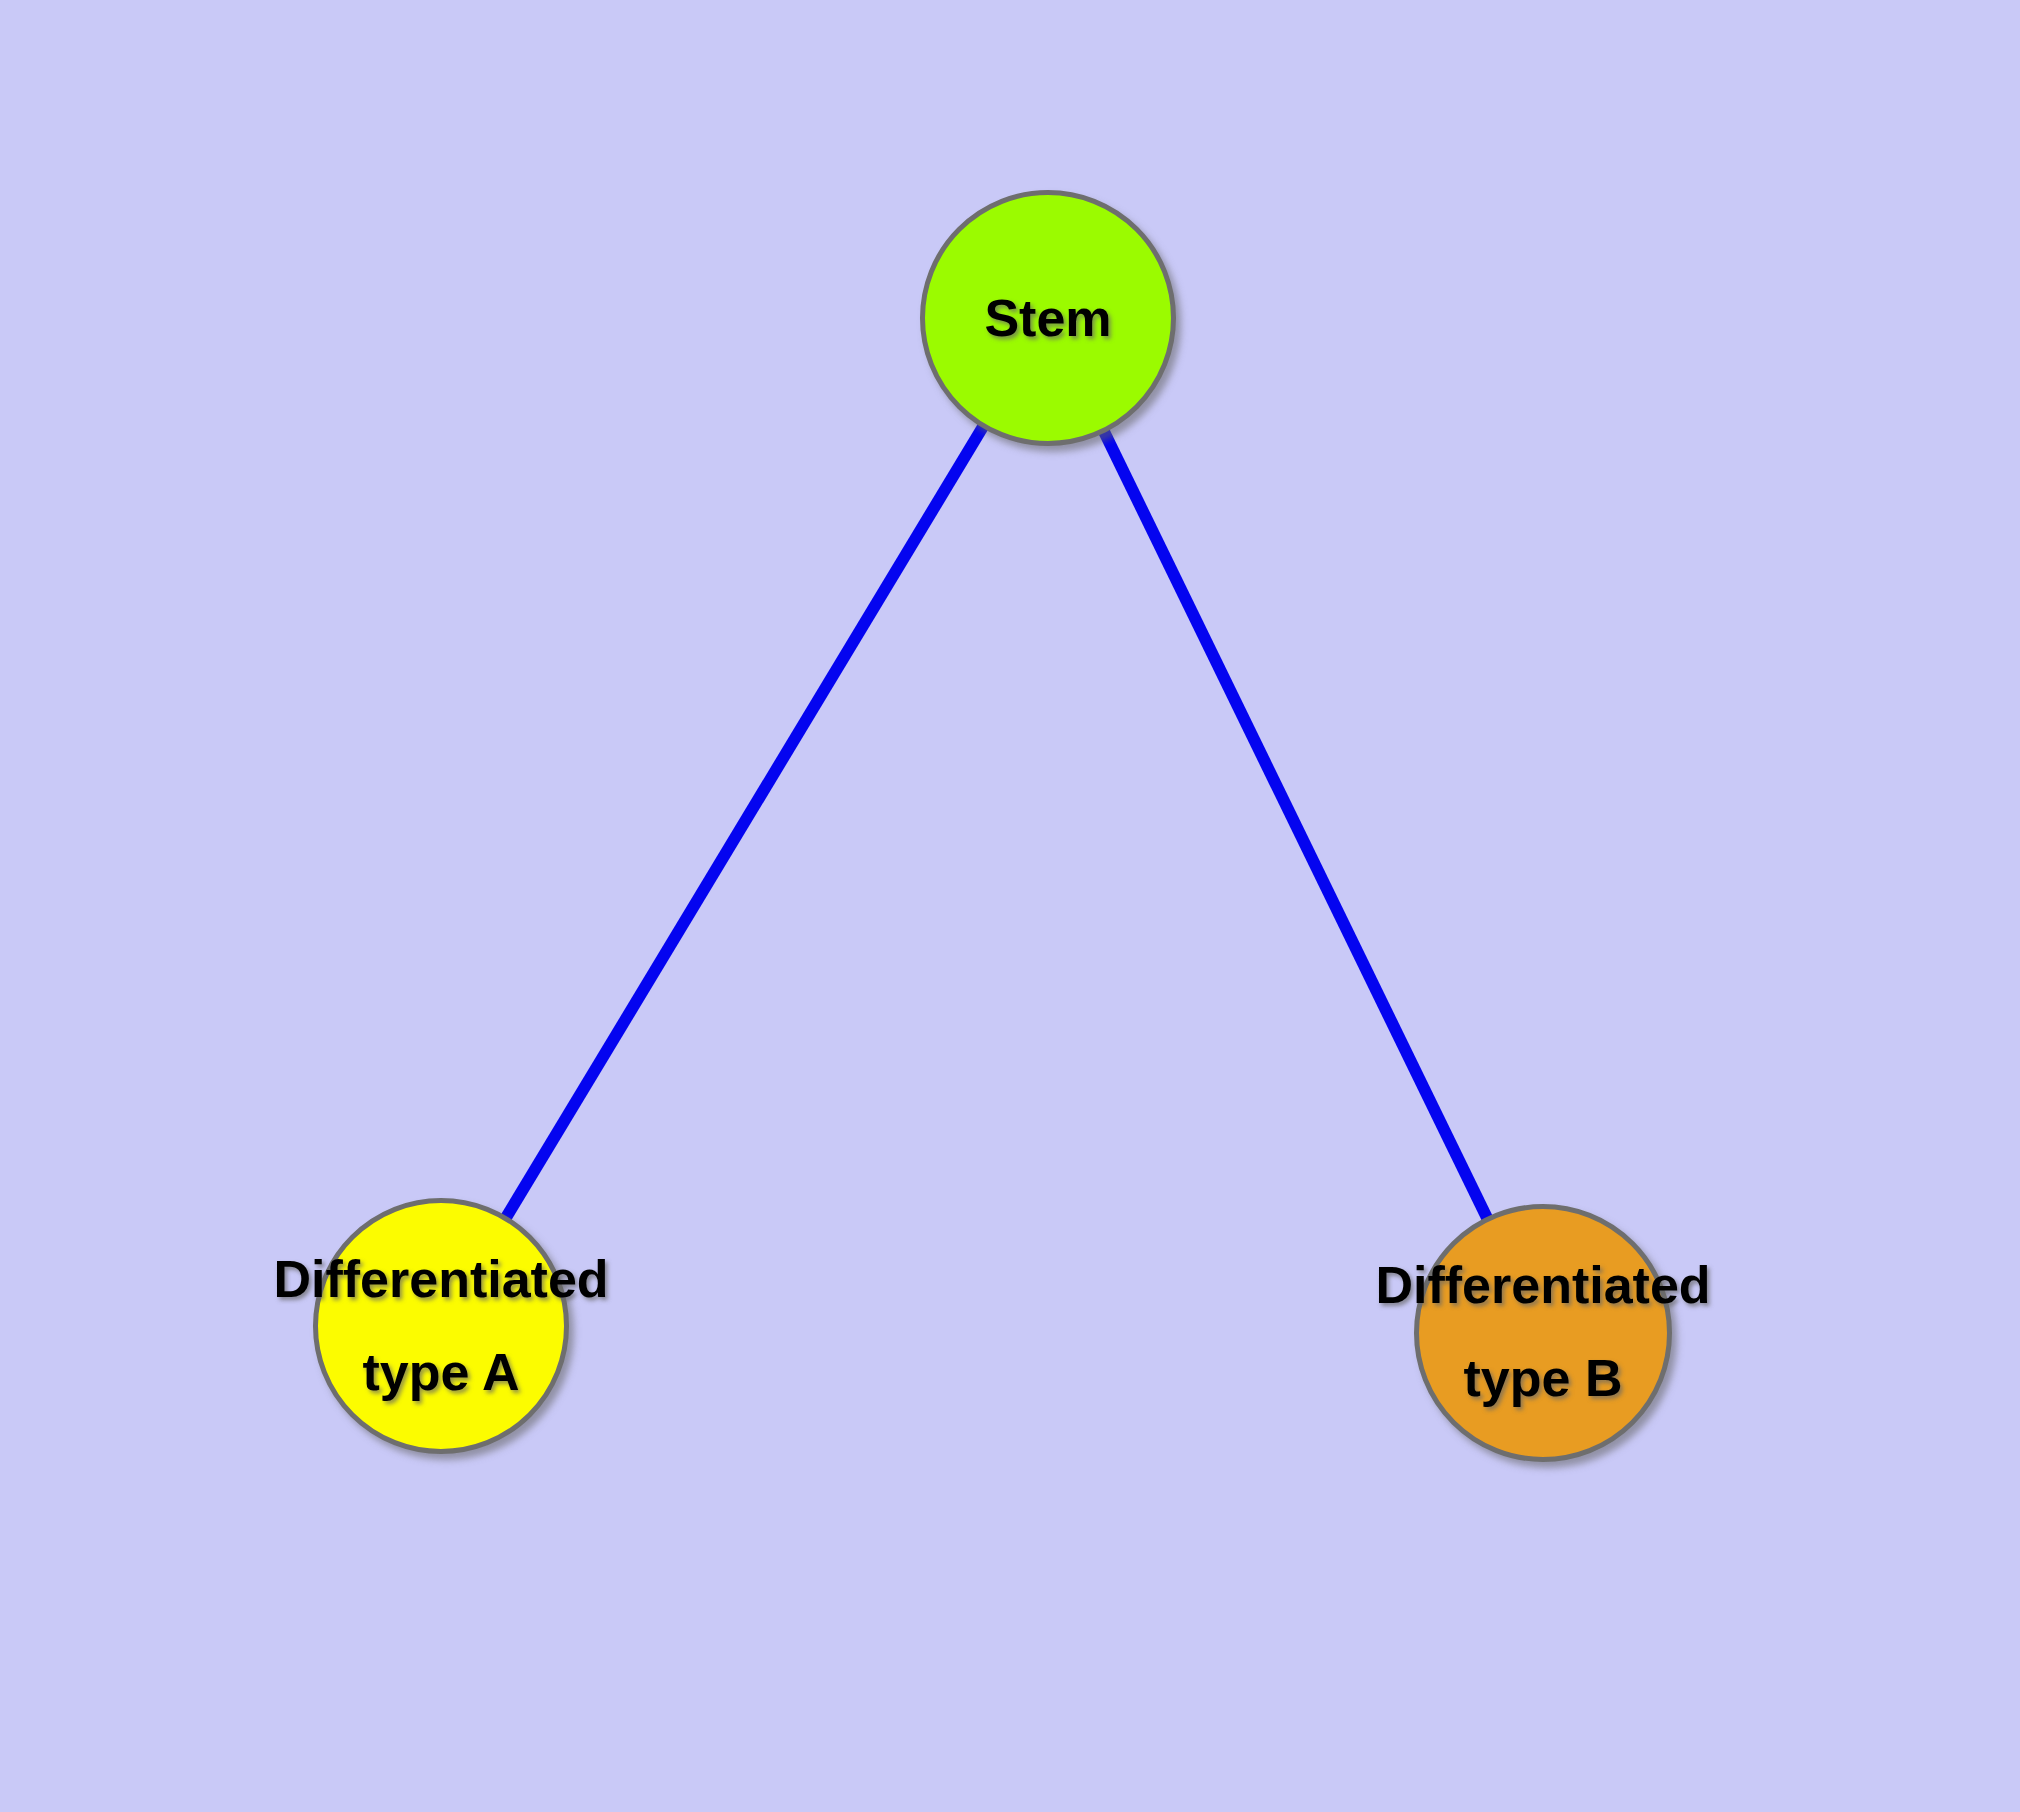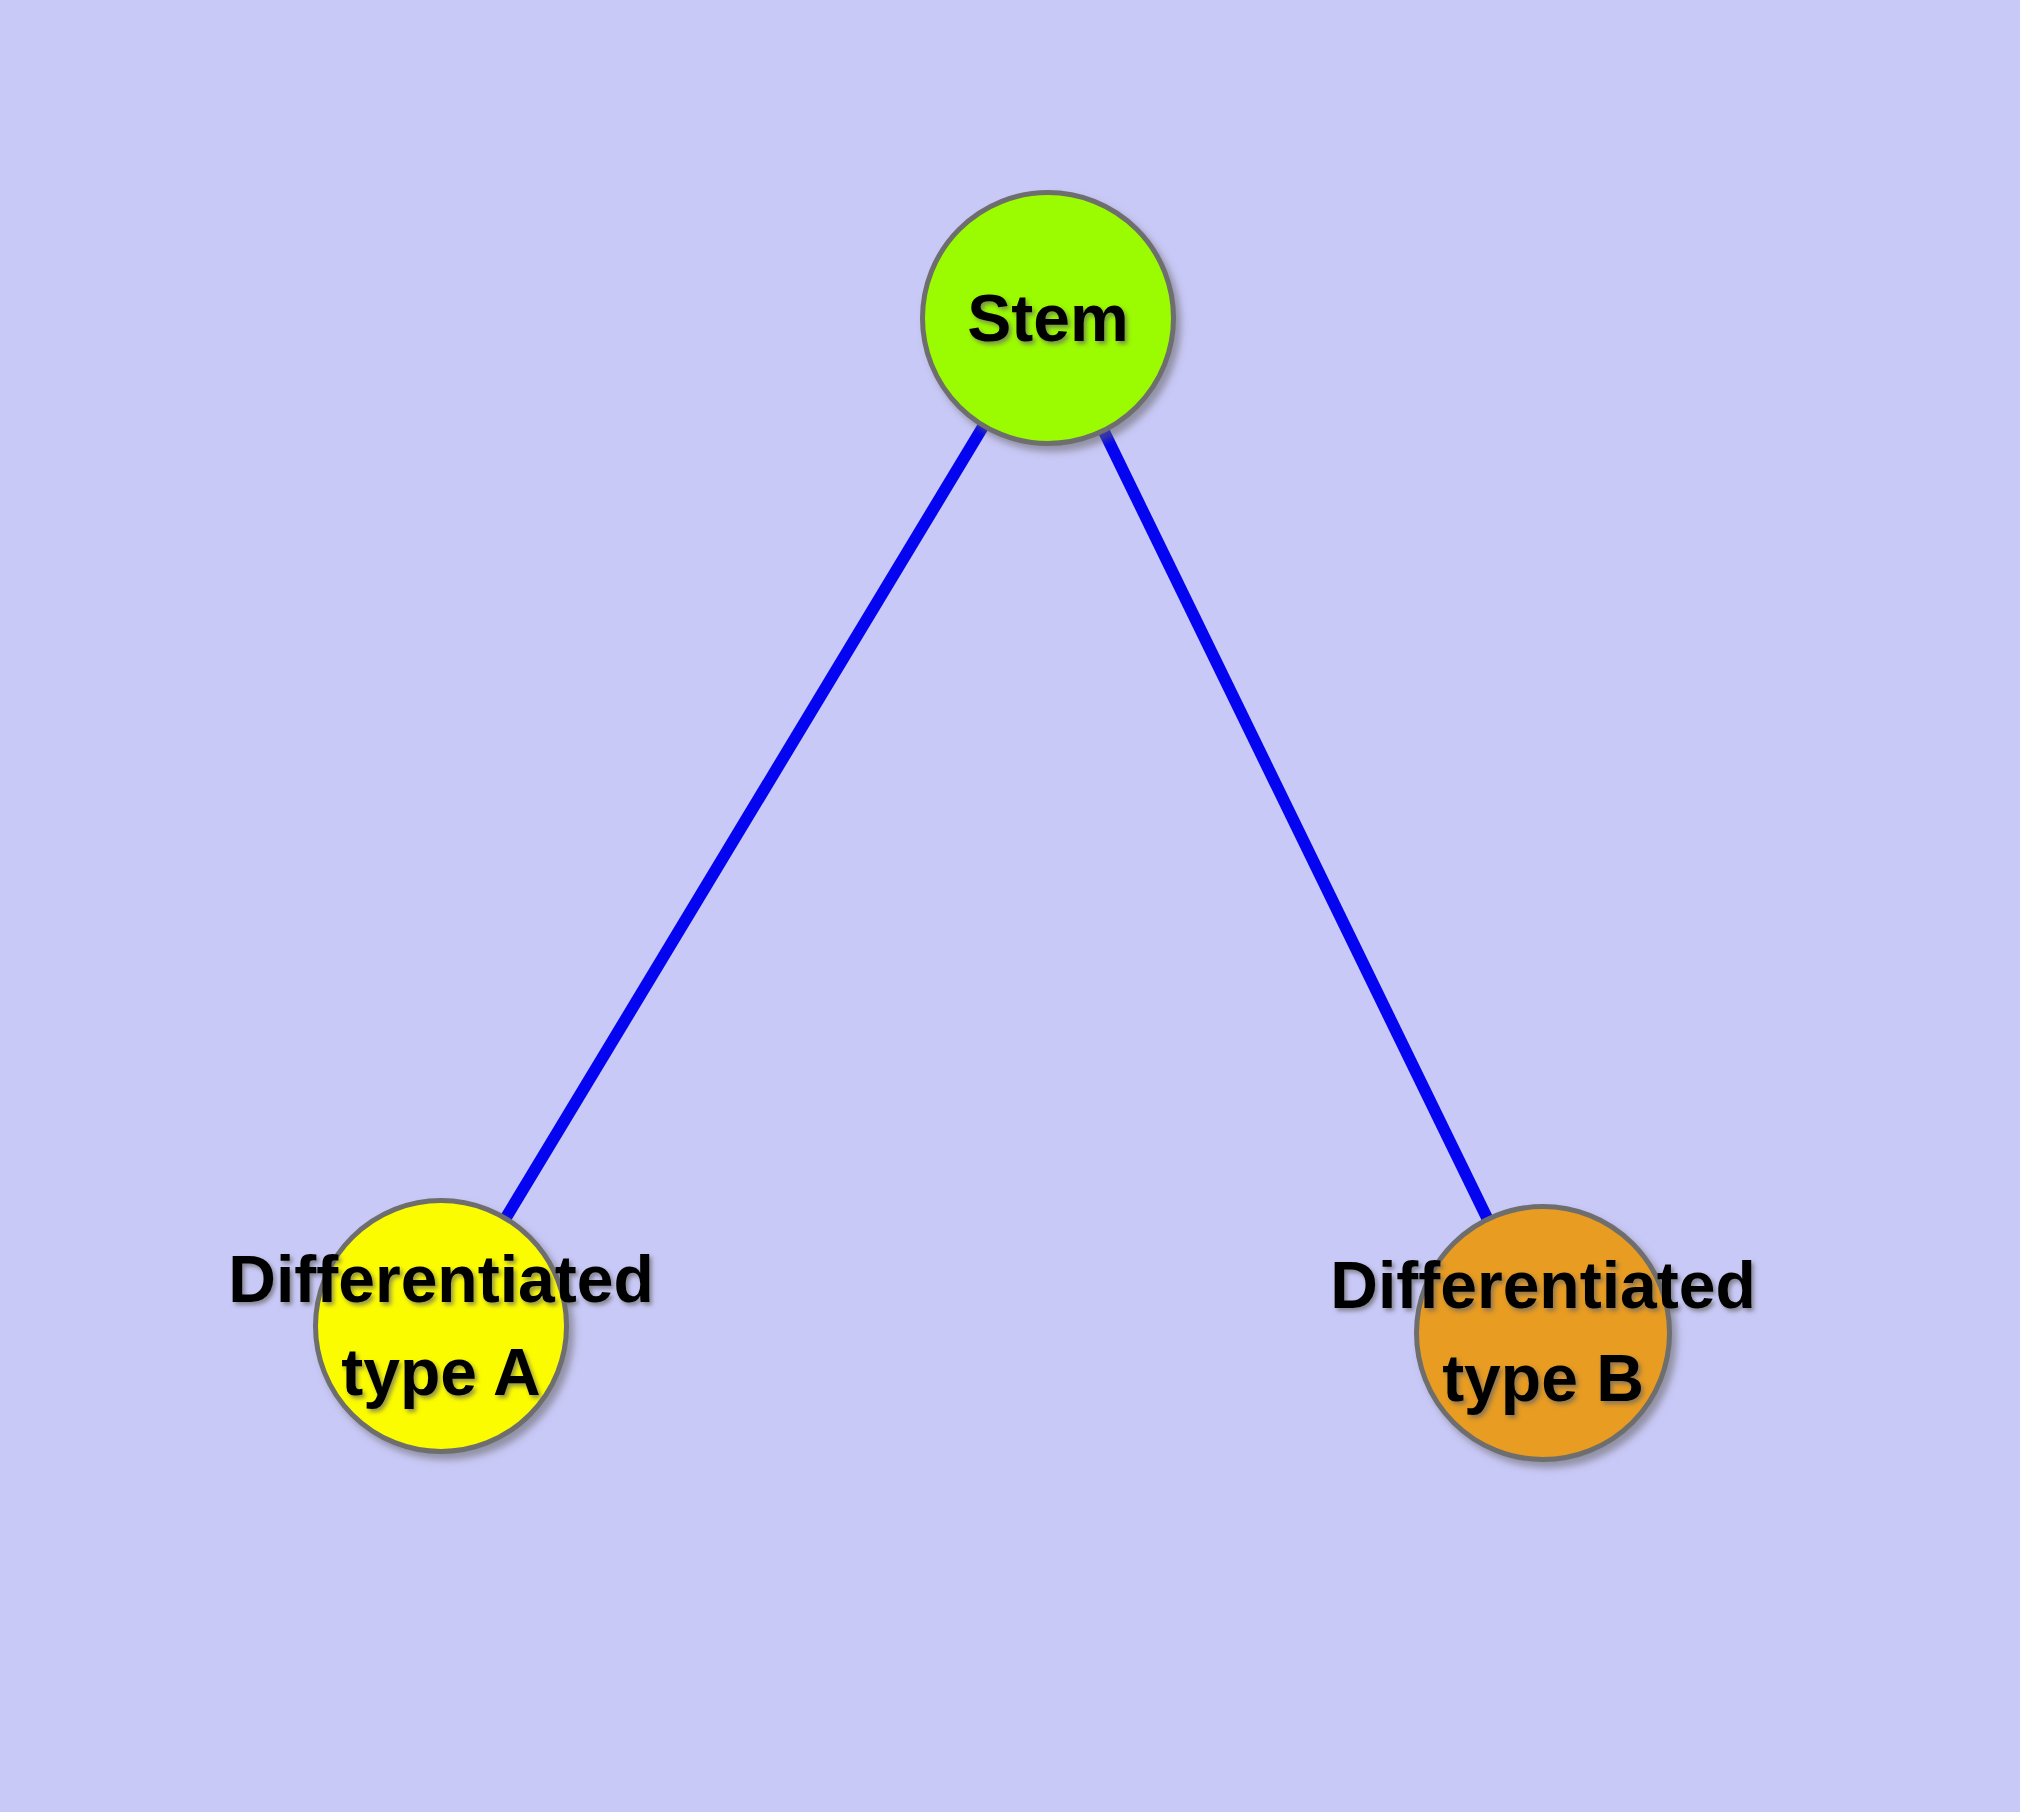--- a/index.html
+++ b/index.html
@@ -26,21 +26,21 @@
     border-radius: 50%;
     border: 5.1px solid #6E6E6E;
     box-sizing: border-box;
     box-shadow: 5.1px 6px 7.6px rgba(100,100,100,0.55);
   }
   .node-label {
     position: absolute;
     transform: translate(-50%, -50%);
     white-space: pre-line;
     text-align: center;
-    font-size: 66px;
+    font-size: 52px;
     font-weight: 700;
     line-height: 93px;
     color: #000000;
     text-shadow: 2.5px 3.4px 4.2px rgba(102,102,102,0.7);
     pointer-events: none;
   }
 </style>
 </head>
 <body>
 

